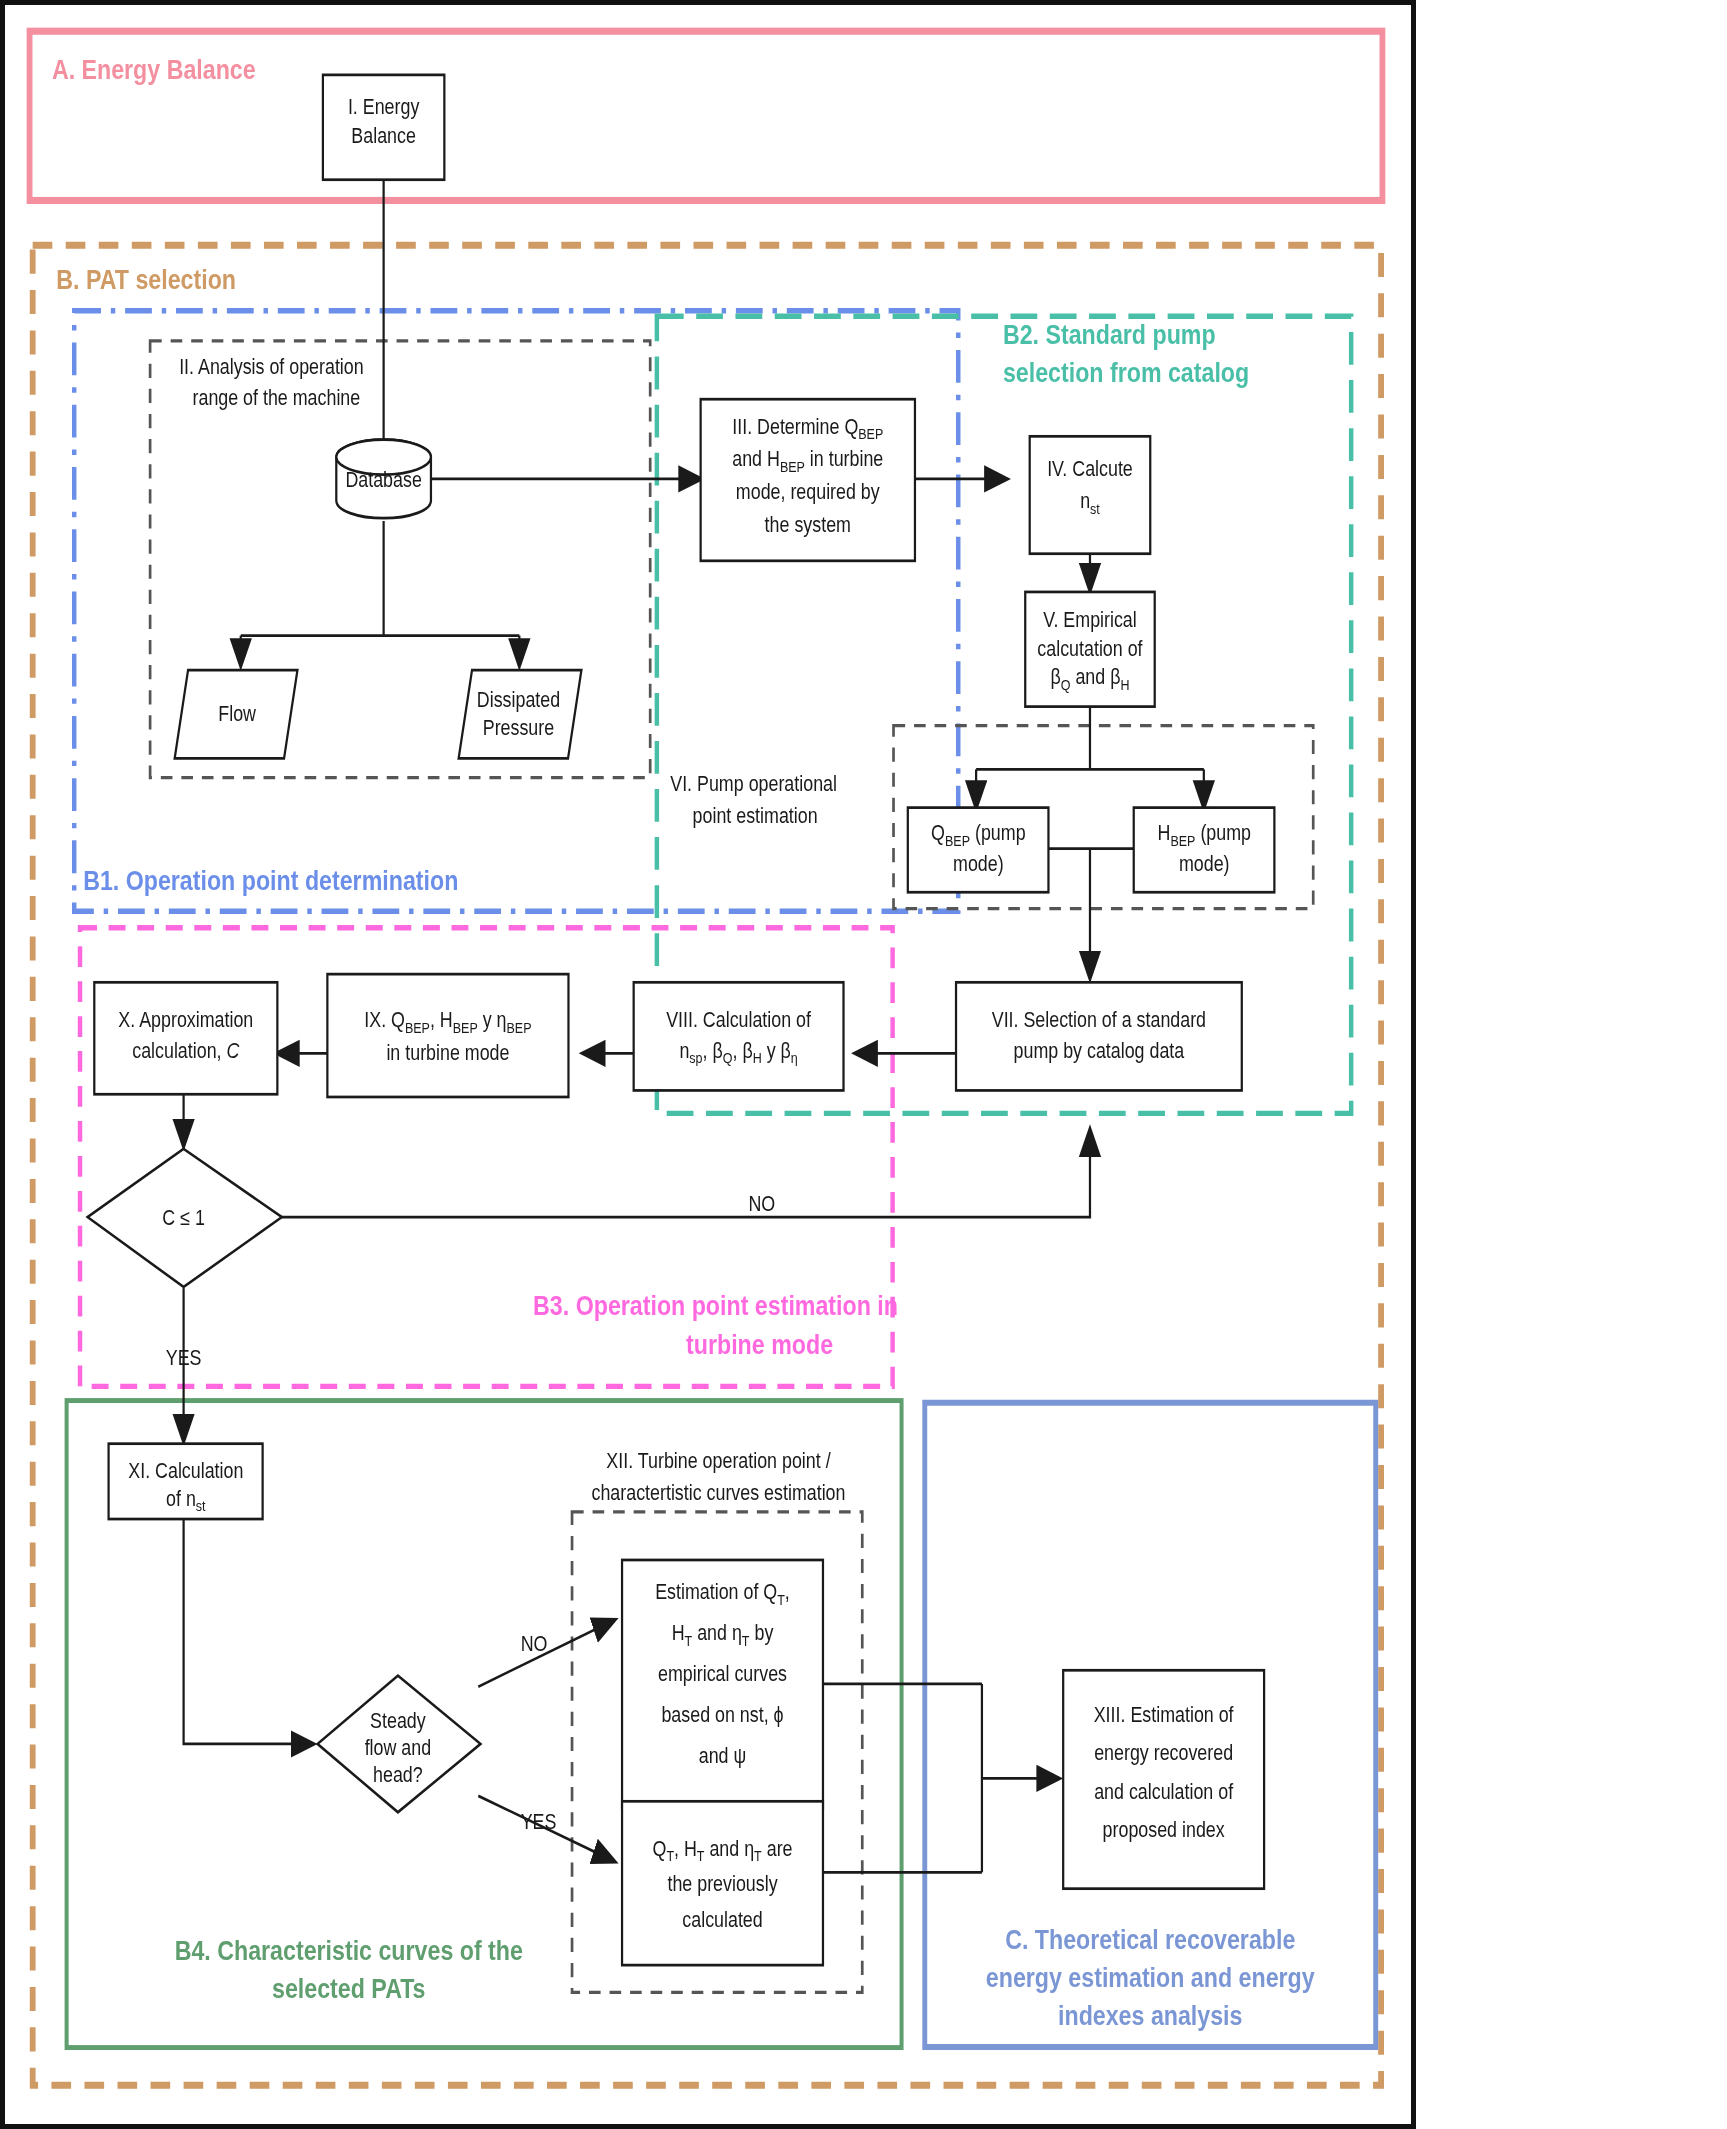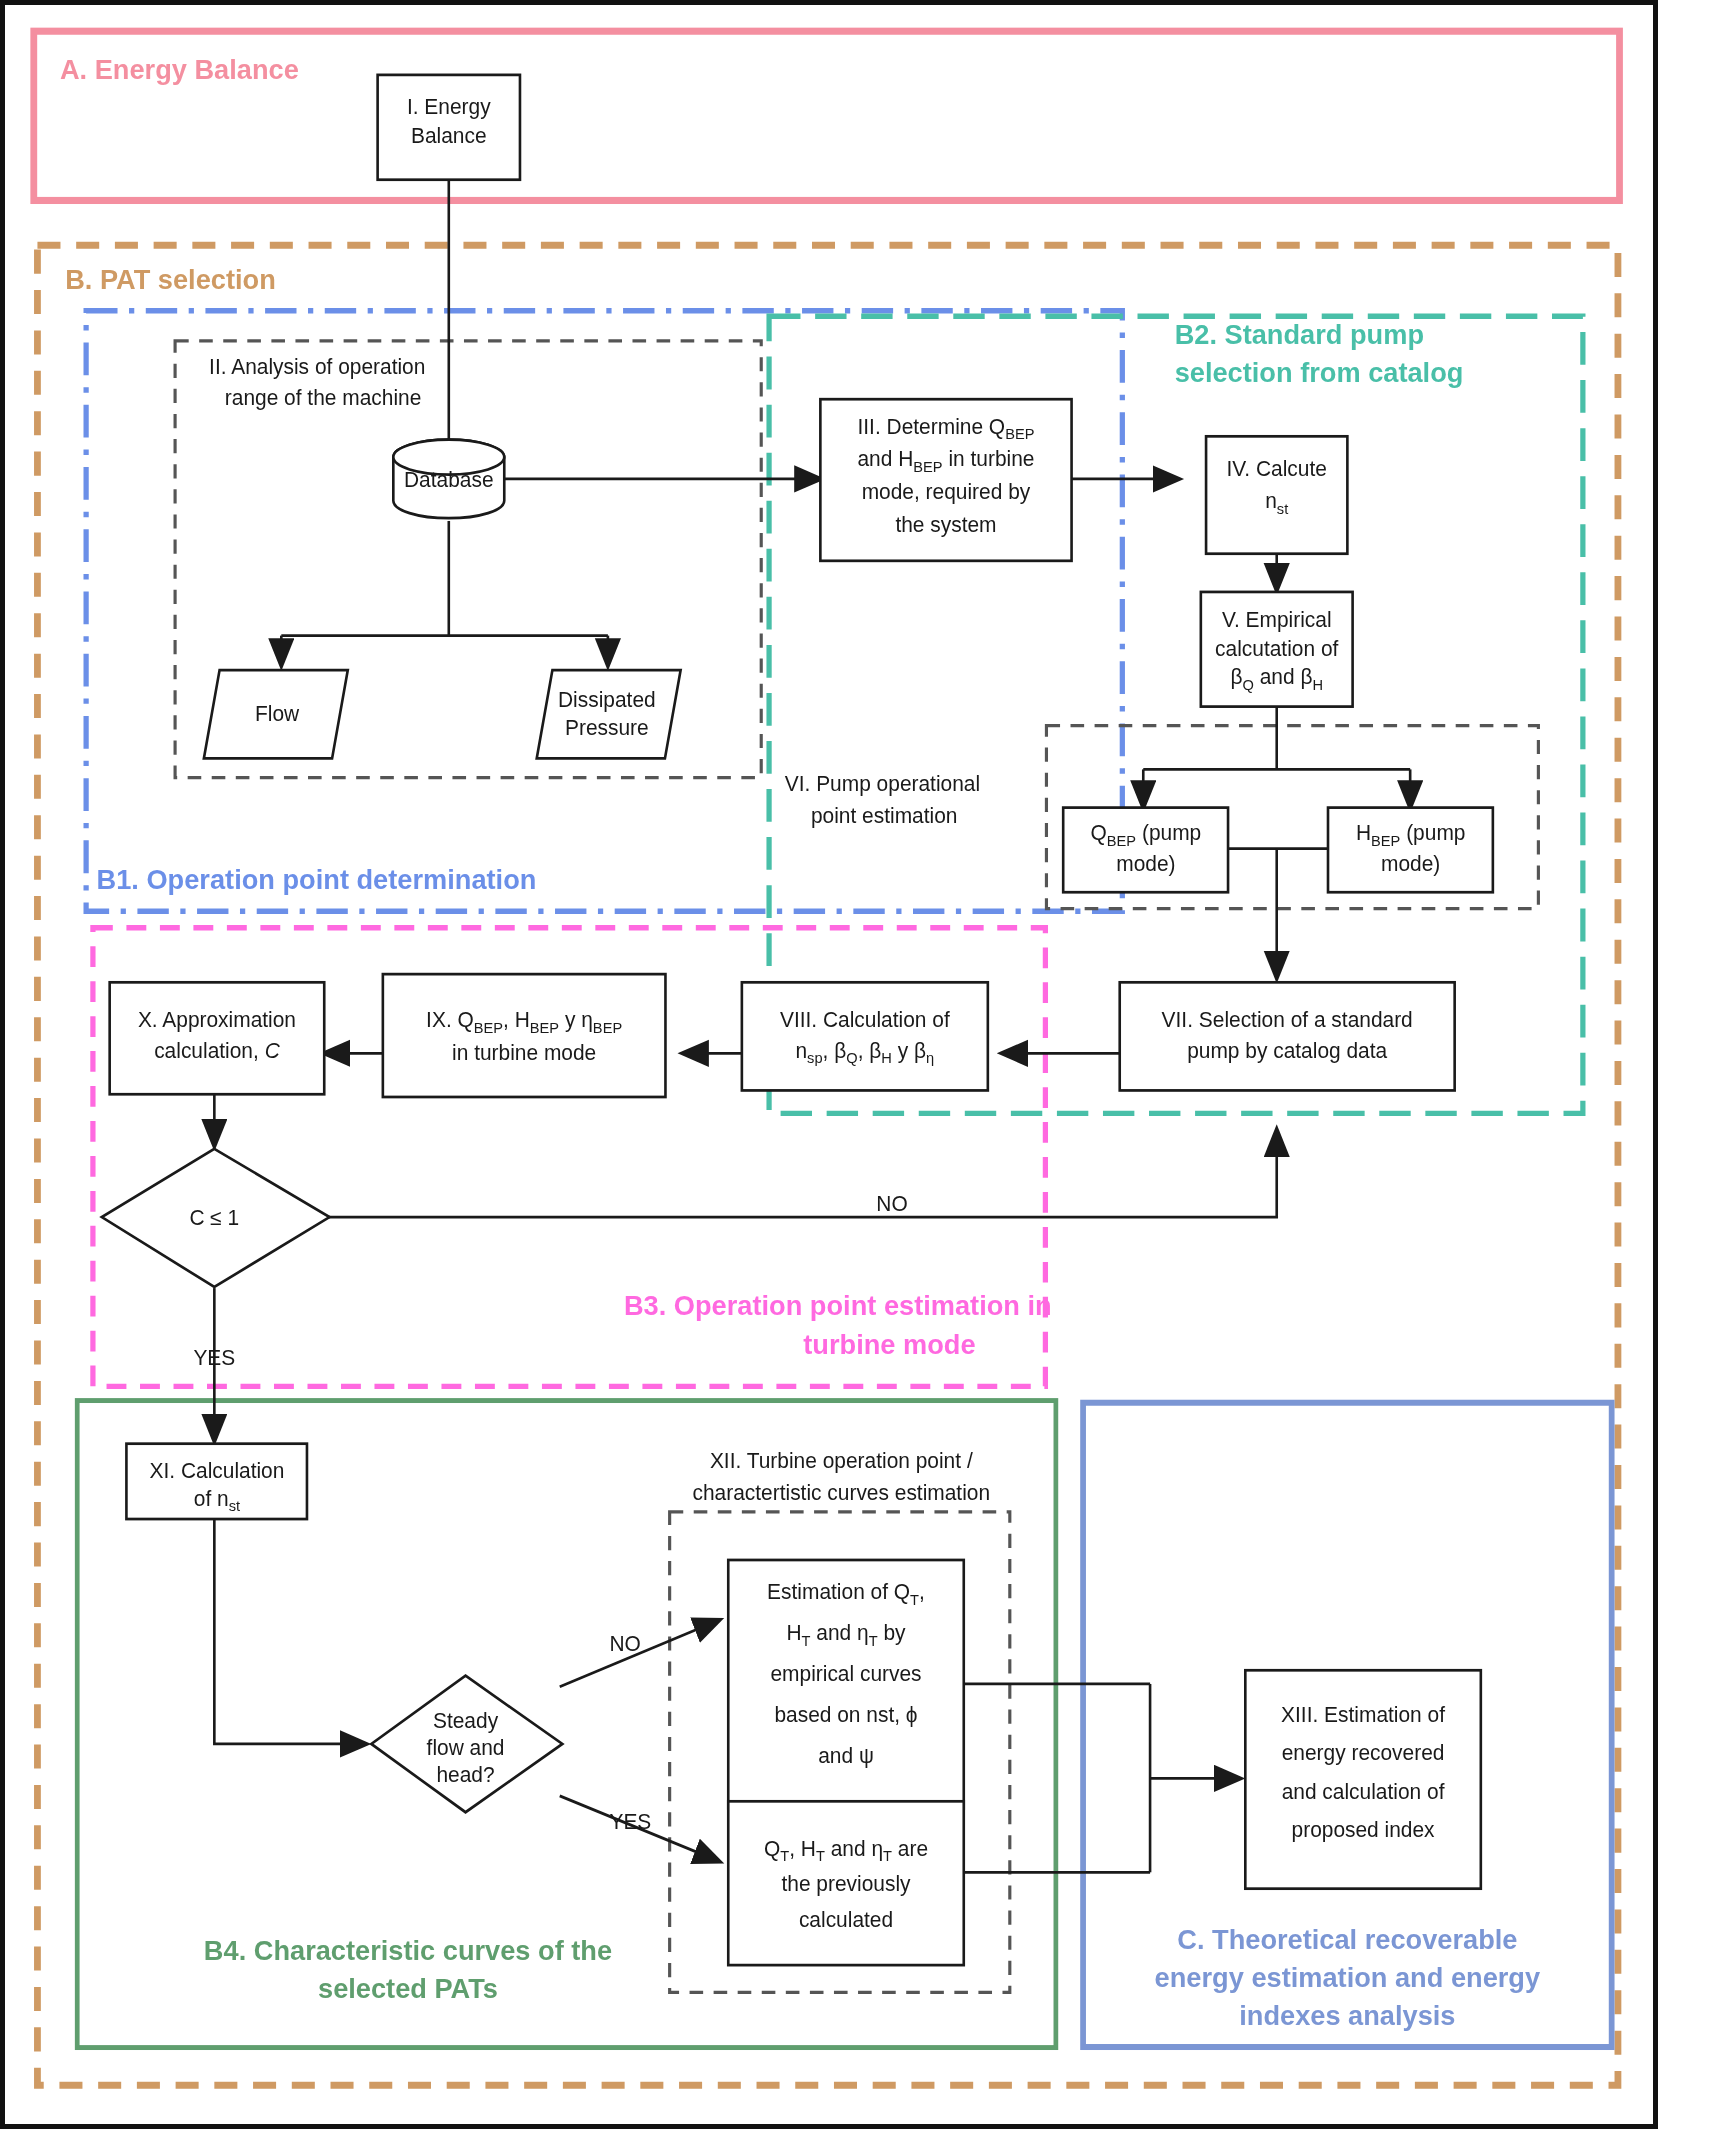--- a/index.html
+++ b/index.html
@@ -1,17 +1,17 @@
 <!DOCTYPE html>
 <html style="font-size:8.8px"><head>
 <meta charset="utf-8">
 <style>
   html,body{margin:0;padding:0;background:#fff;}
   body{font-family:"Liberation Sans",sans-serif;}
-  #page{position:relative;width:1658px;height:2129px;background:#fff;box-sizing:border-box;border:5.5px solid #111;overflow:hidden;}
+  #page{position:relative;width:1416px;height:2129px;background:#fff;box-sizing:border-box;border:5.5px solid #111;overflow:hidden;}
   svg{position:absolute;top:0;left:0;width:100%;height:100%;}
   .nodetext{font-family:"Liberation Sans",sans-serif;font-size:40px;fill:#1a1a1a;}
   .nodetext tspan.sub{font-size:28px;}
   .seclabel{font-family:"Liberation Sans",sans-serif;font-size:52px;font-weight:bold;}
   .edgelabel{font-family:"Liberation Sans",sans-serif;font-size:40px;fill:#1a1a1a;}
   .groupcap{font-family:"Liberation Sans",sans-serif;font-size:40px;fill:#1a1a1a;}
   .shape{fill:#fff;stroke:#1a1a1a;stroke-width:5;}
   .edge{fill:none;stroke:#1a1a1a;stroke-width:5;}
 </style>
 </head>

